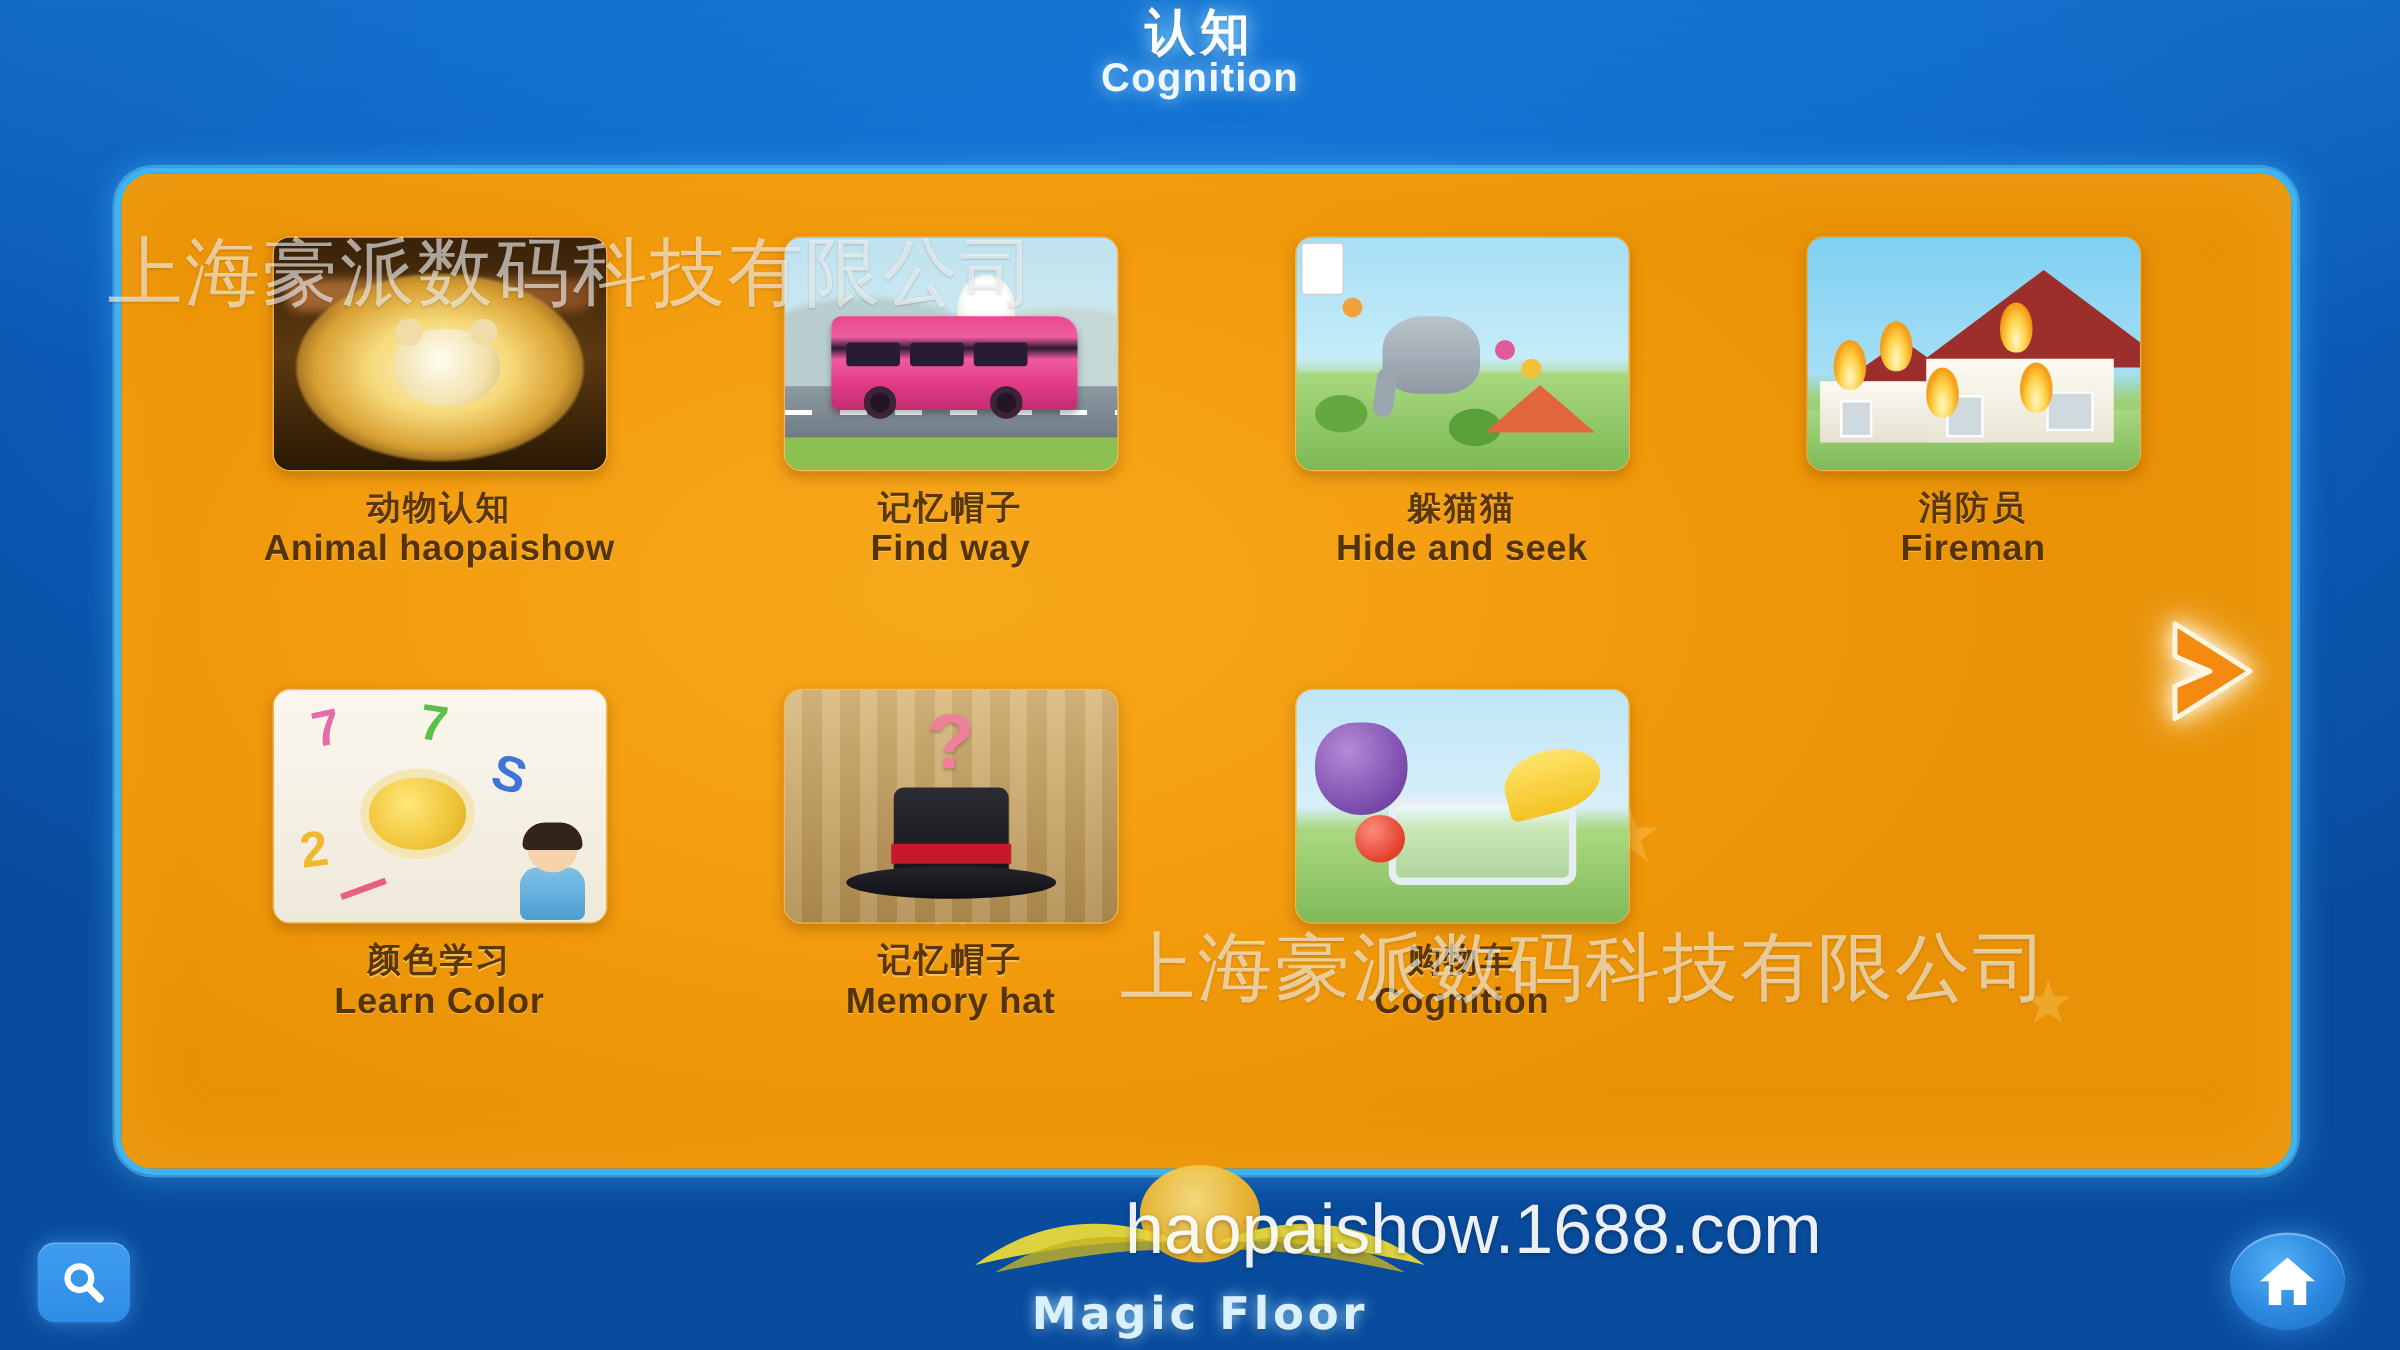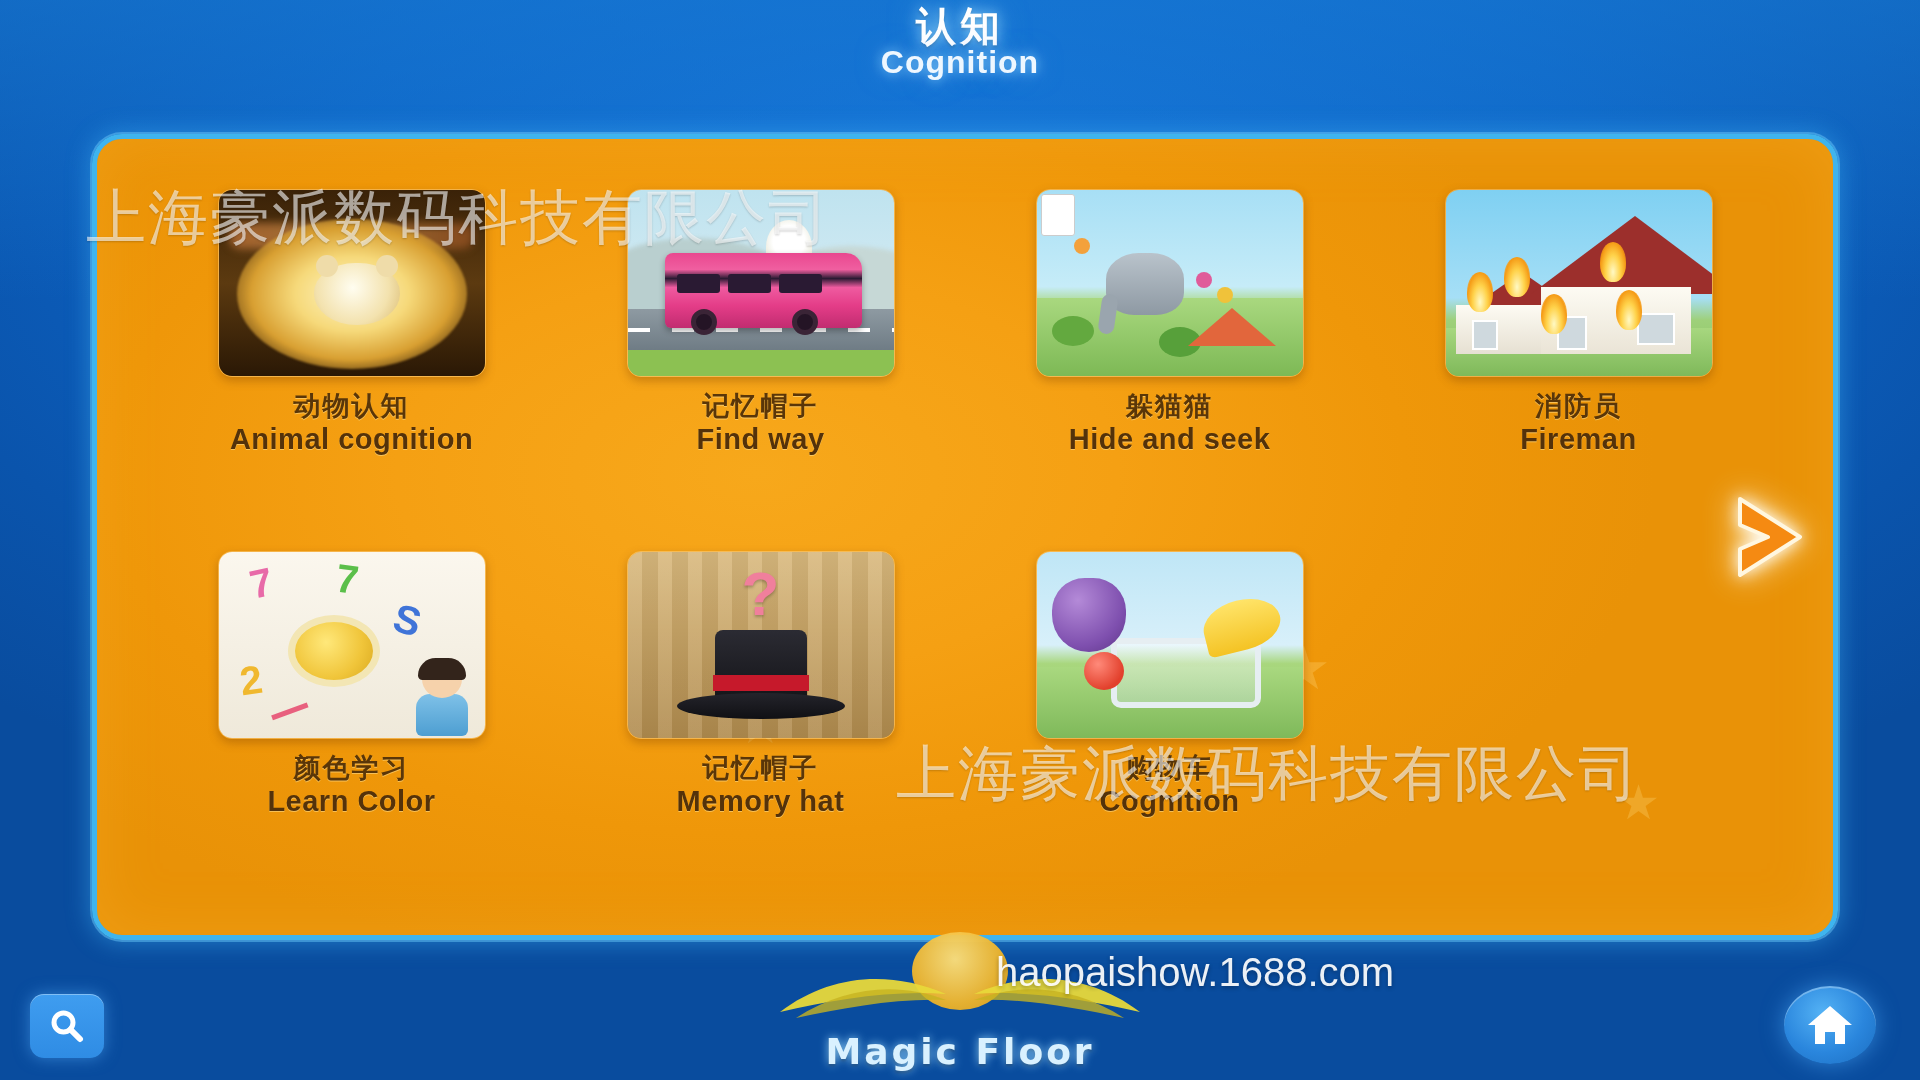--- a/index.html
+++ b/index.html
@@ -326,21 +326,21 @@
   
   .wm {
     position:absolute; z-index:8; pointer-events:none; user-select:none;
     color:rgba(255,255,255,.60);
     font-weight:500; white-space:nowrap;
     text-shadow:0 1px 2px rgba(0,0,0,.18);
   }
   #wm-top { left:86px; top:178px; font-size:60px; letter-spacing:2px; }
   #wm-mid { left:896px; top:734px; font-size:60px; letter-spacing:2px; }
   #wm-url {
-    left:996px; top:950px; font-size:40px; letter-spacing:0px;
+    left:900px; top:950px; font-size:56px; letter-spacing:0px;
     color:rgba(255,255,255,.92);
     text-shadow:0 2px 4px rgba(0,0,0,.30);
   }
 
   
   #bottom { position:absolute; left:0; bottom:0; width:100%; height:140px; z-index:4; }
 
   #search-btn{
     position:absolute; left:30px; bottom:22px;
     width:74px; height:64px; border-radius:14px;
@@ -406,21 +406,21 @@
           <div class="strip"></div>
           <div class="halo"></div>
           <div class="lion">
               <span class="ear" style="left:2px"></span>
               <span class="ear" style="right:2px"></span>
             </div>
         </div>
       </div>
       <div class="caption">
         <div class="cn">动物认知</div>
-        <div class="en">Animal cognition</div>
+        <div class="en">Animal haopaishow</div>
       </div>
     </div>
 
     <div class="tile">
       <div class="thumb">
         <div class="scene sc-bus">
           <div class="hill"></div>
             <div class="hill2"></div>
           <div class="trunk"></div>
             <div class="tree"></div>

